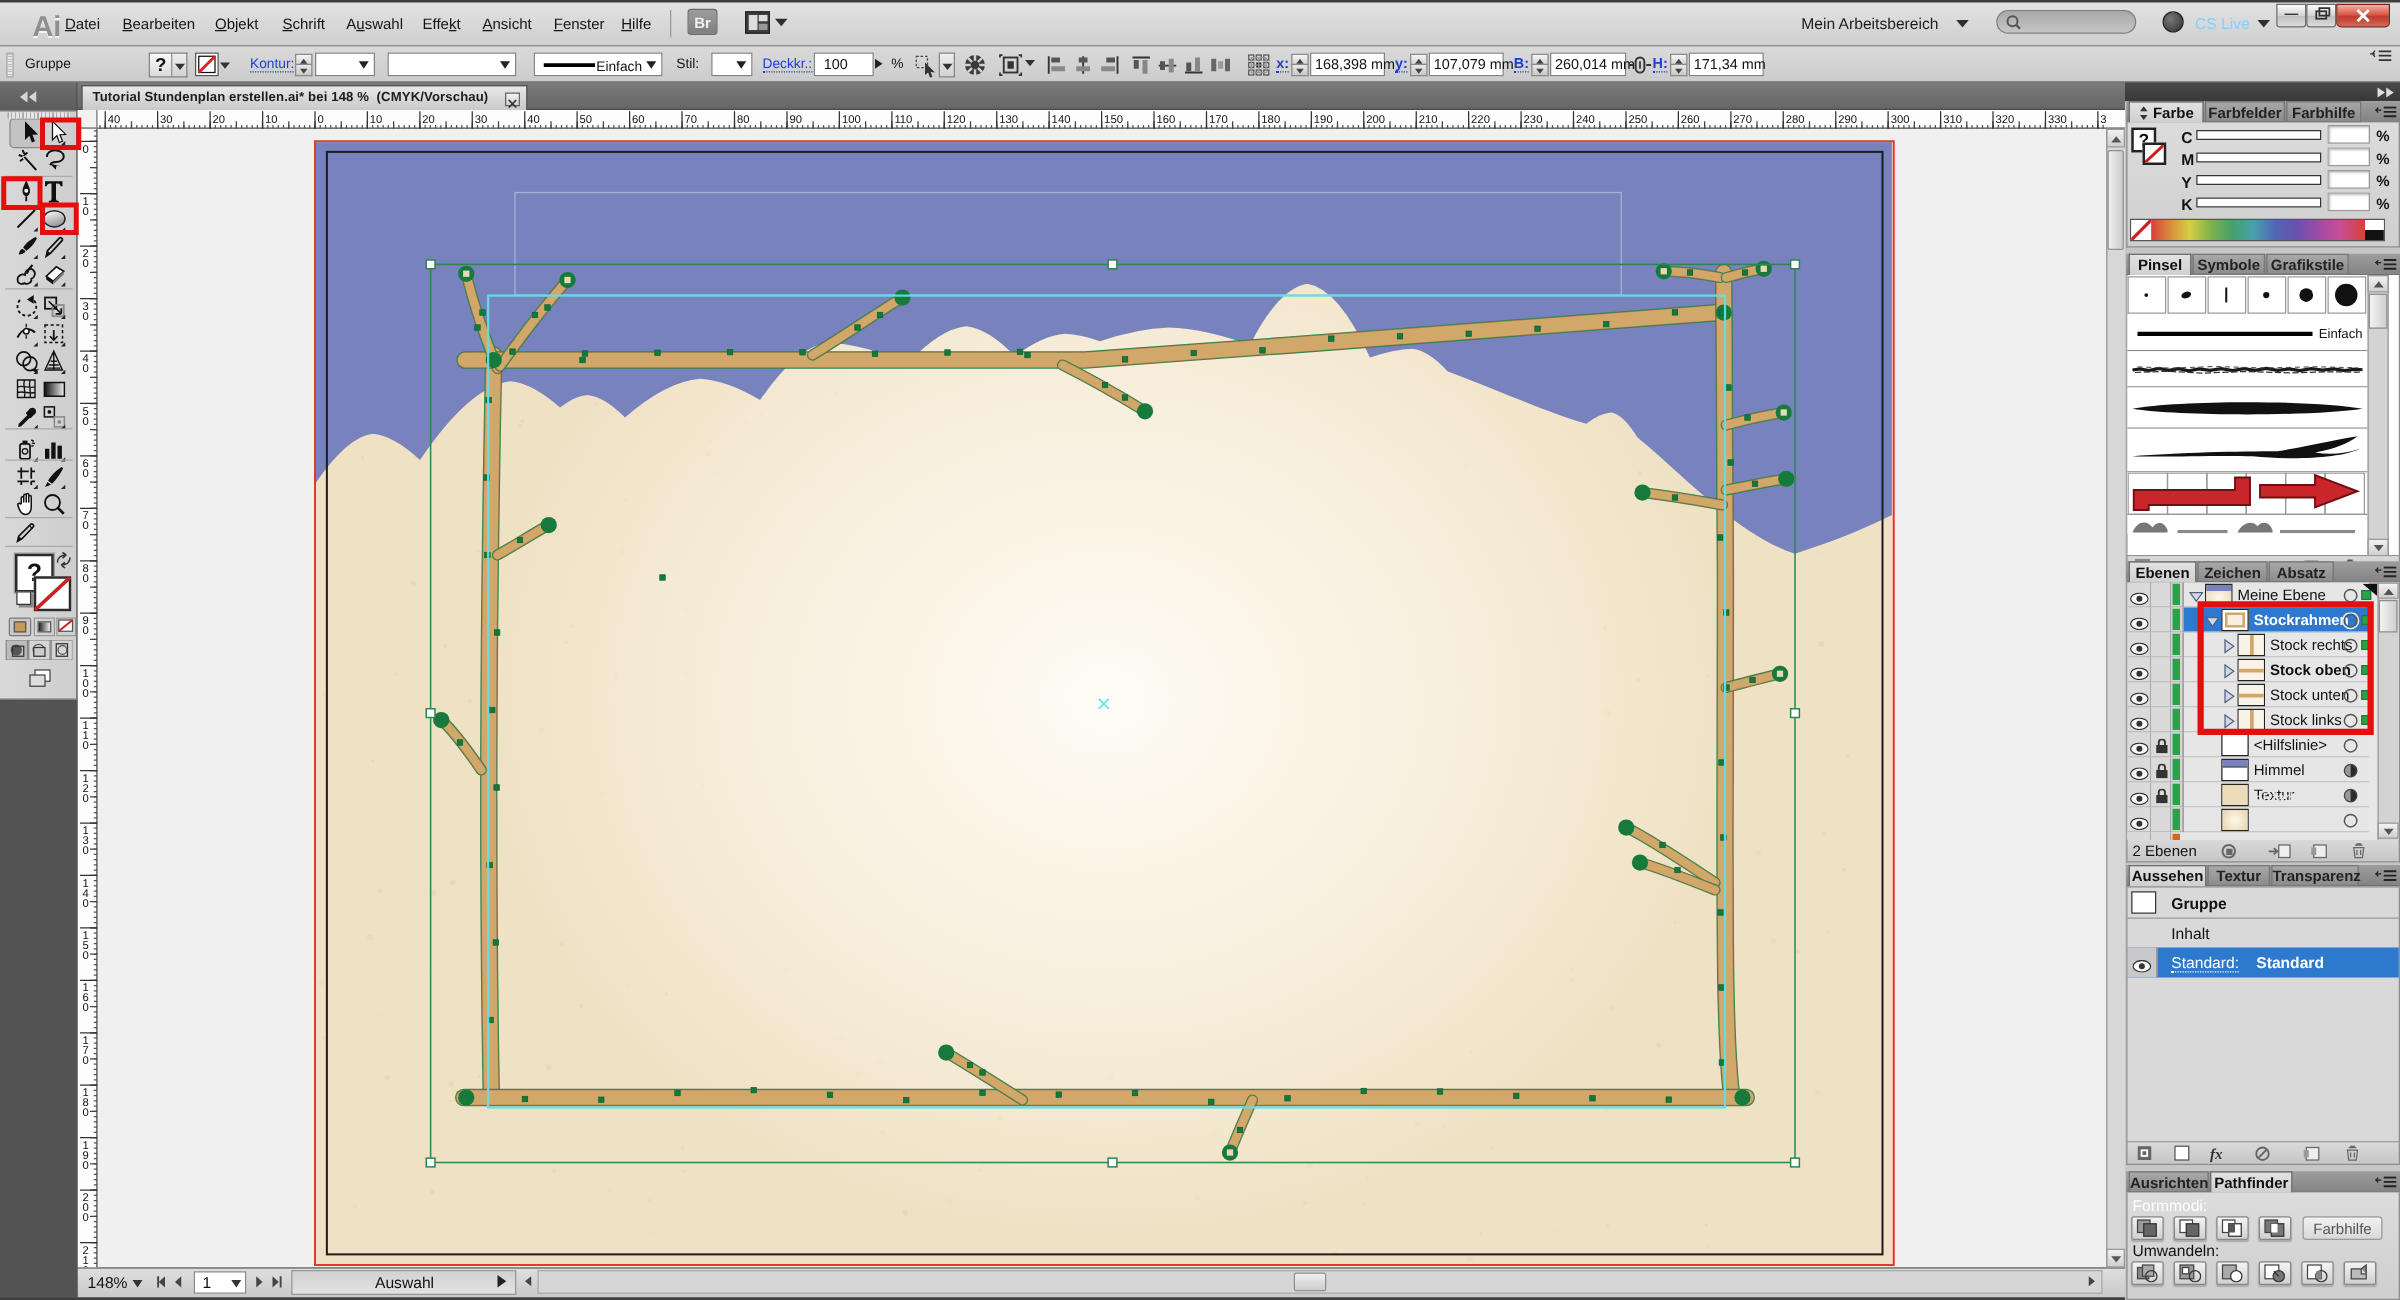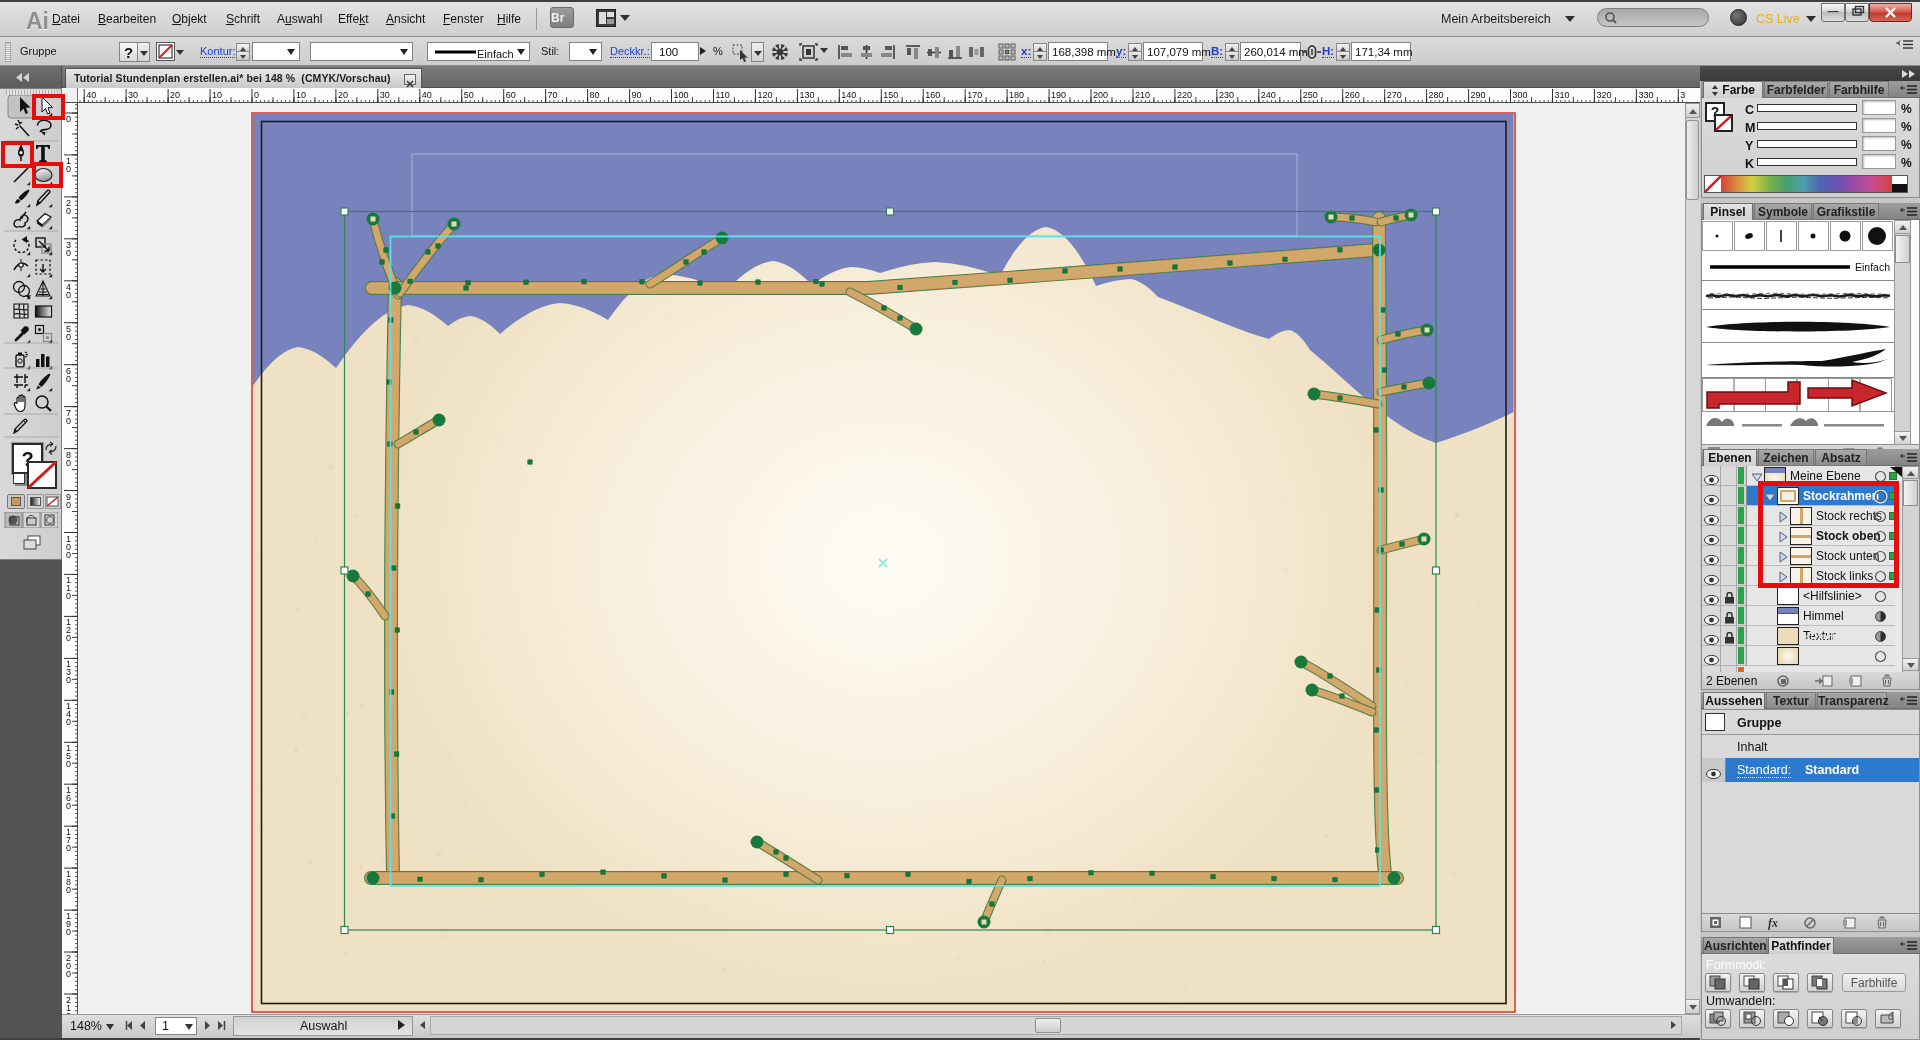--- a/index.html
+++ b/index.html
@@ -13,36 +13,36 @@
 <div style="position:absolute;left:52px;top:12px;font-size:12px;color:#141414;"><u>D</u>atei</div>
 <div style="position:absolute;left:98px;top:12px;font-size:12px;color:#141414;"><u>B</u>earbeiten</div>
 <div style="position:absolute;left:172px;top:12px;font-size:12px;color:#141414;"><u>O</u>bjekt</div>
 <div style="position:absolute;left:226px;top:12px;font-size:12px;color:#141414;"><u>S</u>chrift</div>
 <div style="position:absolute;left:277px;top:12px;font-size:12px;color:#141414;">A<u>u</u>swahl</div>
 <div style="position:absolute;left:338px;top:12px;font-size:12px;color:#141414;">Effe<u>k</u>t</div>
 <div style="position:absolute;left:386px;top:12px;font-size:12px;color:#141414;"><u>A</u>nsicht</div>
 <div style="position:absolute;left:443px;top:12px;font-size:12px;color:#141414;"><u>F</u>enster</div>
 <div style="position:absolute;left:497px;top:12px;font-size:12px;color:#141414;"><u>H</u>ilfe</div>
 <div style="position:absolute;left:536px;top:8px;width:1px;height:22px;background:#9a9a9a;"></div>
-<div style="position:absolute;left:550px;top:7px;width:24px;height:21px;background:linear-gradient(#9d9d9d,#7e7e7e);border:1px solid #6a6a6a;border-radius:3px;color:#f0f0f0;font-size:12px;font-weight:700;line-height:21px;">Br</div>
+<div style="position:absolute;left:550px;top:7px;width:24px;height:21px;background:linear-gradient(#9d9d9d,#7e7e7e);border:1px solid #6a6a6a;border-radius:3px;color:#f0f0f0;font-size:12px;font-weight:700;text-align:center;line-height:21px;">Br</div>
 <div style="position:absolute;left:596px;top:9px;width:20px;height:18px;background:#3c3c3c;border:1px solid #222;">
     <div style="position:absolute;left:2px;top:2px;width:7px;height:12px;background:#ddd;"></div>
     <div style="position:absolute;left:10px;top:2px;width:7px;height:5px;background:#ddd;"></div>
     <div style="position:absolute;left:10px;top:9px;width:7px;height:5px;background:#999;"></div>
   </div>
 <div style="position:absolute;left:620px;top:15px;width:0px;height:0px;border-left:5px solid transparent;border-right:5px solid transparent;border-top:6px solid #2e2e2e;"></div>
 <div style="position:absolute;left:1441px;top:12px;font-size:12.5px;color:#1d1d1d;">Mein Arbeitsbereich</div>
 <div style="position:absolute;left:1565px;top:16px;width:0px;height:0px;border-left:5px solid transparent;border-right:5px solid transparent;border-top:6px solid #2e2e2e;"></div>
 <div style="position:absolute;left:1597px;top:8px;width:112px;height:19px;background:linear-gradient(#a8a8a8,#c6c6c6);border:1px solid #7d7d7d;border-radius:10px;"></div>
 <svg style="position:absolute;left:1604px;top:11px" width="14" height="14">
     <circle cx="6" cy="6" r="4" fill="none" stroke="#555" stroke-width="1.6"></circle>
     <line x1="9" y1="9" x2="12" y2="12" stroke="#555" stroke-width="1.8"></line>
   </svg>
 <div style="position:absolute;left:1730px;top:9px;width:17px;height:17px;background:radial-gradient(circle at 35% 35%,#777,#303030);border-radius:50%;border:1px solid #222;"></div>
-<div style="position:absolute;left:1756px;top:12px;font-size:12.5px;color:#eab308;">CS Live</div>
+<div style="position:absolute;left:1756px;top:12px;font-size:12.5px;color:#7dd3fc;">CS Live</div>
 <div style="position:absolute;left:1806px;top:16px;width:0px;height:0px;border-left:5px solid transparent;border-right:5px solid transparent;border-top:6px solid #2e2e2e;"></div>
 <div style="position:absolute;left:1821px;top:3px;width:24px;height:19px;background:linear-gradient(#fdfdfd,#d2d2d2 50%,#bdbdbd 50%,#dcdcdc);border:1px solid #6d6d6d;border-radius:0 0 3px 3px;color:#333;font-size:11px;text-align:center;line-height:15px;font-weight:700;">—</div>
 <div style="position:absolute;left:1845px;top:3px;width:24px;height:19px;background:linear-gradient(#fdfdfd,#d2d2d2 50%,#bdbdbd 50%,#dcdcdc);border:1px solid #6d6d6d;border-radius:0 0 3px 3px;"><svg width="22" height="17">
       <rect x="7" y="5" width="8" height="6" fill="none" stroke="#333" stroke-width="1.4"></rect>
       <rect x="9.5" y="2.5" width="8" height="6" fill="none" stroke="#333" stroke-width="1.4"></rect>
     </svg></div>
 <div style="position:absolute;left:1869px;top:3px;width:43px;height:19px;background:linear-gradient(#f0b0a6,#d8594a 45%,#c13b2d 55%,#d0685c);border:1px solid #7e2217;border-radius:0 0 4px 4px;"><svg width="41" height="17">
       <g stroke="#fff" stroke-width="2.4">
         <line x1="16" y1="4" x2="25" y2="13"></line>
         <line x1="25" y1="4" x2="16" y2="13"></line>

